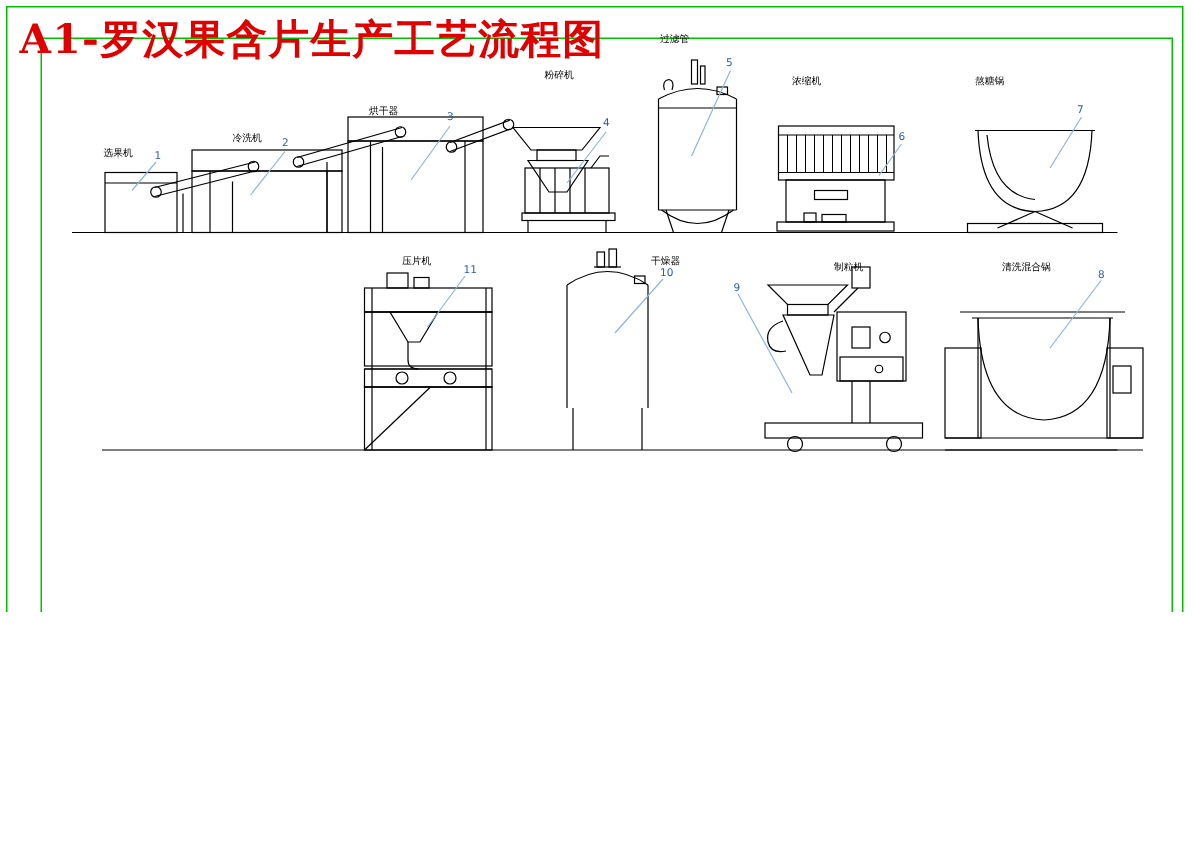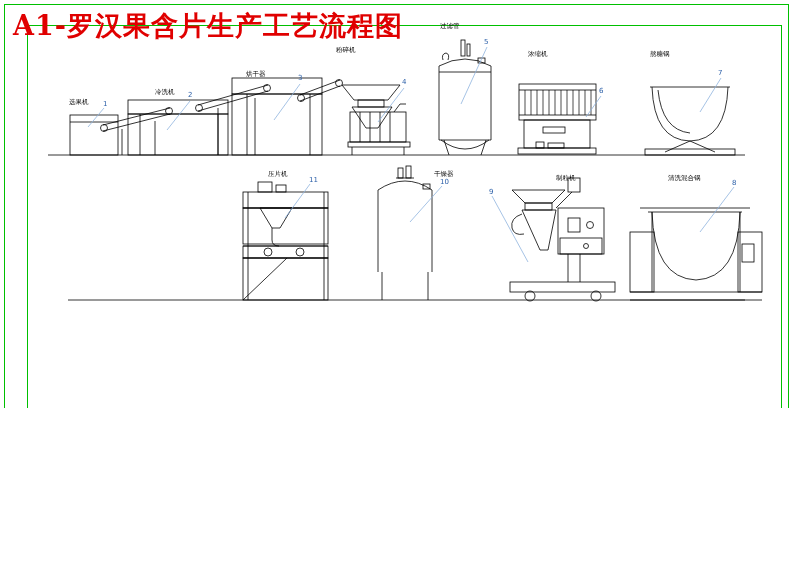--- a/index.html
+++ b/index.html
@@ -293,21 +293,21 @@
 
   <div class="eqlabel" style="left:69px;  top:98px;">选果机</div>
   <div class="numlabel" style="left:103px; top:100px;">1</div>
 
   <div class="eqlabel" style="left:155px; top:88px;">冷洗机</div>
   <div class="numlabel" style="left:188px; top:91px;">2</div>
 
   <div class="eqlabel" style="left:246px; top:70px;">烘干器</div>
   <div class="numlabel" style="left:298px; top:74px;">3</div>
 
-  <div class="eqlabel" style="left:336px; top:46px;">粉碎机</div>
+  <div class="eqlabel" style="left:363px; top:46px;">粉碎机</div>
   <div class="numlabel" style="left:402px; top:78px;">4</div>
 
   <div class="eqlabel" style="left:440px; top:22px;">过滤管</div>
   <div class="numlabel" style="left:484px; top:38px;">5</div>
 
   <div class="eqlabel" style="left:528px; top:50px;">浓缩机</div>
   <div class="numlabel" style="left:599px; top:87px;">6</div>
 
   <div class="eqlabel" style="left:650px; top:50px;">熬糖锅</div>
   <div class="numlabel" style="left:718px; top:69px;">7</div>

